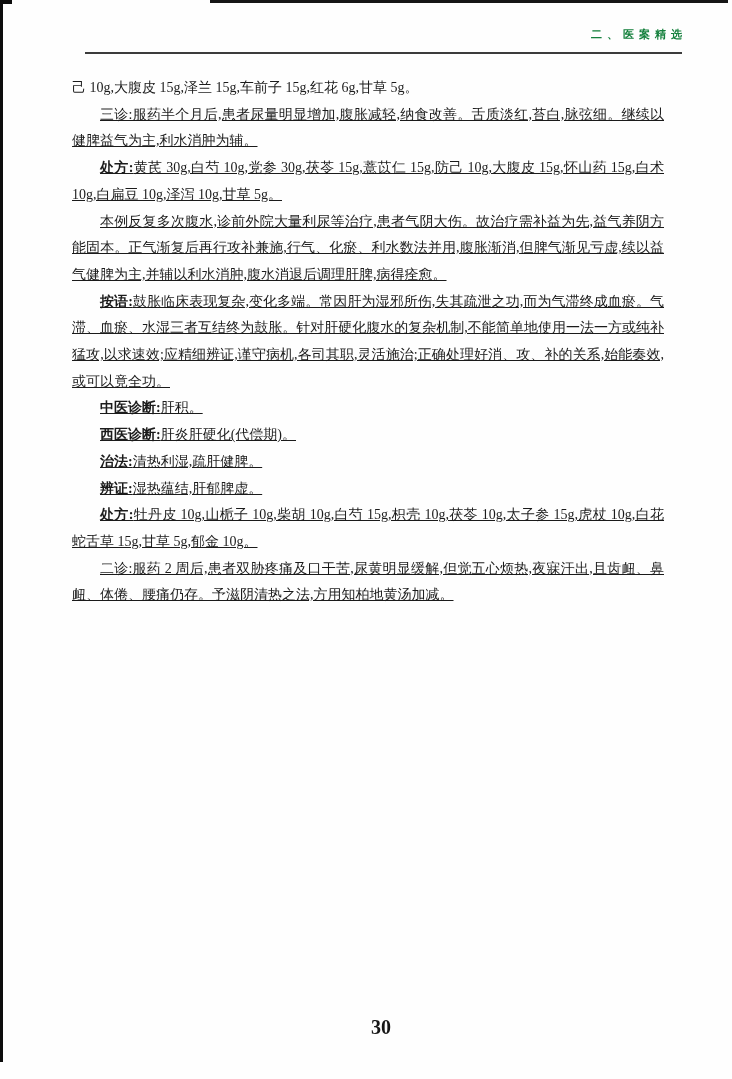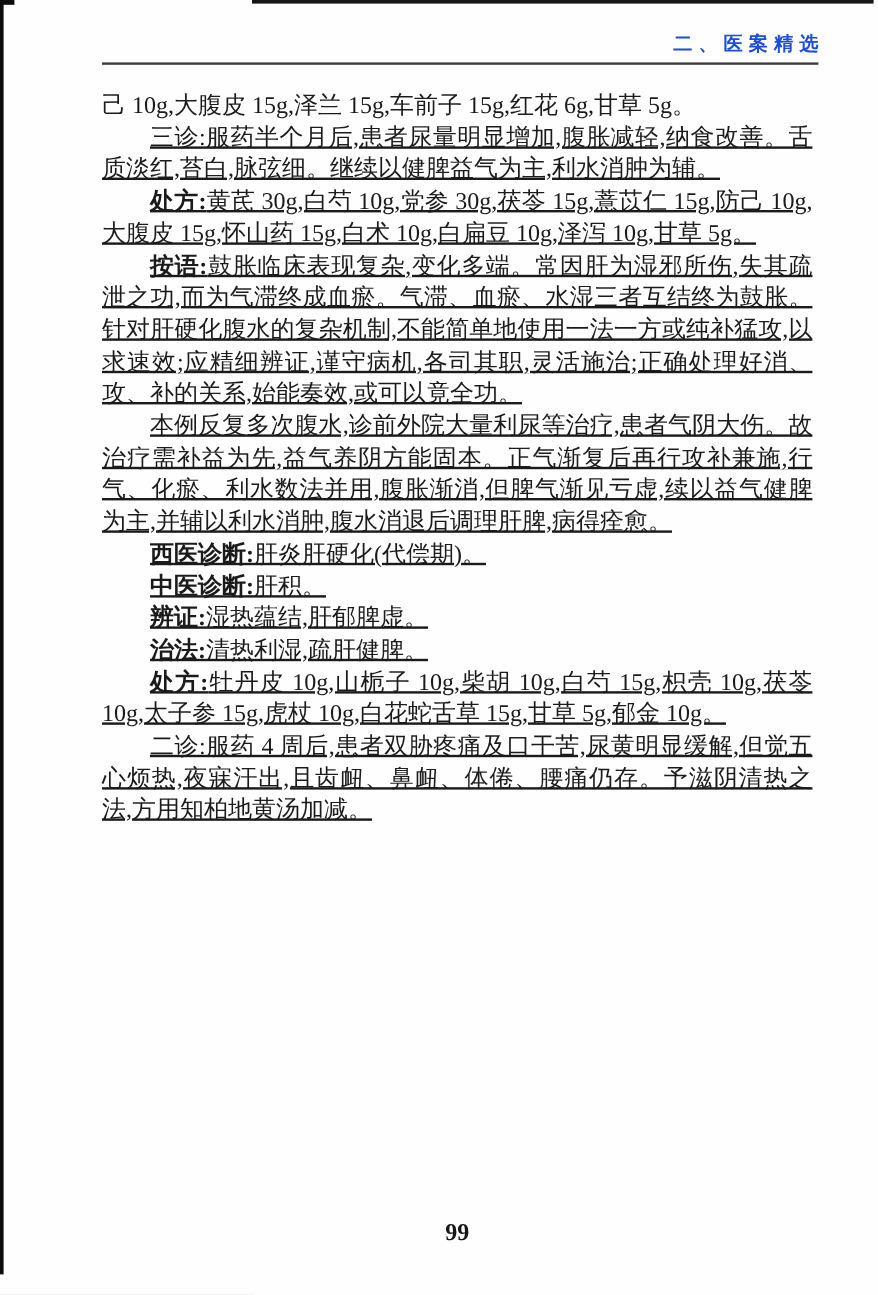--- a/index.html
+++ b/index.html
@@ -12,28 +12,28 @@
     color:#1b1b1b;
     overflow:hidden;
   }
   
   .scan-edge-left{position:absolute;left:0;top:0;width:3px;height:1062px;background:#0c0c0c;}
   .scan-edge-top{position:absolute;left:210px;top:0;width:518px;height:3px;background:#161616;}
   .scan-edge-topleft{position:absolute;left:0;top:0;width:12px;height:4px;background:#0c0c0c;}
   
   .running-head{
     position:absolute;top:27px;right:45px;
-    font-size:16px;font-weight:bold;letter-spacing:5px;
-    color:#1d4ed8;
+    font-size:11px;font-weight:bold;letter-spacing:5px;
+    color:#15803d;
   }
   .head-rule{position:absolute;top:52px;left:85px;width:597px;height:2px;background:#3c3c3c;}
   
   .page-body{
-    position:absolute;top:75px;left:85px;width:592px;
-    font-size:20px;line-height:26.7px;
+    position:absolute;top:75px;left:72px;width:592px;
+    font-size:14px;line-height:26.7px;
     text-align:justify;
   }
   .para{margin:0;padding:0;}
   .para.indent{text-indent:2em;text-decoration:underline;}
   .para-label{font-weight:bold;}
   
   .folio{
     position:absolute;top:1016px;left:85px;width:592px;
     text-align:center;font-size:20px;font-weight:600;color:#161616;
   }
@@ -48,26 +48,26 @@
 
   <div class="running-head">
     <span>二、医案精选</span>
   </div>
   <div class="head-rule"></div>
 
   <div class="page-body">
       <p class="para">己 10g,大腹皮 15g,泽兰 15g,车前子 15g,红花 6g,甘草 5g。</p>
       <p class="para indent">三诊:服药半个月后,患者尿量明显增加,腹胀减轻,纳食改善。舌质淡红,苔白,脉弦细。继续以健脾益气为主,利水消肿为辅。</p>
       <p class="para indent"><b class="para-label">处方:</b>黄芪 30g,白芍 10g,党参 30g,茯苓 15g,薏苡仁 15g,防己 10g,大腹皮 15g,怀山药 15g,白术 10g,白扁豆 10g,泽泻 10g,甘草 5g。</p>
+      <p class="para indent">本例反复多次腹水,诊前外院大量利尿等治疗,患者气阴大伤。故治疗需补益为先,益气养阴方能固本。正气渐复后再行攻补兼施,行气、化瘀、利水数法并用,腹胀渐消,但脾气渐见亏虚,续以益气健脾为主,并辅以利水消肿,腹水消退后调理肝脾,病得痊愈。</p>
       <p class="para indent"><b class="para-label">按语:</b>鼓胀临床表现复杂,变化多端。常因肝为湿邪所伤,失其疏泄之功,而为气滞终成血瘀。气滞、血瘀、水湿三者互结终为鼓胀。针对肝硬化腹水的复杂机制,不能简单地使用一法一方或纯补猛攻,以求速效;应精细辨证,谨守病机,各司其职,灵活施治;正确处理好消、攻、补的关系,始能奏效,或可以竟全功。</p>
-      <p class="para indent">本例反复多次腹水,诊前外院大量利尿等治疗,患者气阴大伤。故治疗需补益为先,益气养阴方能固本。正气渐复后再行攻补兼施,行气、化瘀、利水数法并用,腹胀渐消,但脾气渐见亏虚,续以益气健脾为主,并辅以利水消肿,腹水消退后调理肝脾,病得痊愈。</p>
+      <p class="para indent"><b class="para-label">中医诊断:</b>肝积。</p>
       <p class="para indent"><b class="para-label">西医诊断:</b>肝炎肝硬化(代偿期)。</p>
-      <p class="para indent"><b class="para-label">中医诊断:</b>肝积。</p>
+      <p class="para indent"><b class="para-label">治法:</b>清热利湿,疏肝健脾。</p>
       <p class="para indent"><b class="para-label">辨证:</b>湿热蕴结,肝郁脾虚。</p>
-      <p class="para indent"><b class="para-label">治法:</b>清热利湿,疏肝健脾。</p>
       <p class="para indent"><b class="para-label">处方:</b>牡丹皮 10g,山栀子 10g,柴胡 10g,白芍 15g,枳壳 10g,茯苓 10g,太子参 15g,虎杖 10g,白花蛇舌草 15g,甘草 5g,郁金 10g。</p>
-      <p class="para indent">二诊:服药 4 周后,患者双胁疼痛及口干苦,尿黄明显缓解,但觉五心烦热,夜寐汗出,且齿衄、鼻衄、体倦、腰痛仍存。予滋阴清热之法,方用知柏地黄汤加减。</p>
+      <p class="para indent">二诊:服药 2 周后,患者双胁疼痛及口干苦,尿黄明显缓解,但觉五心烦热,夜寐汗出,且齿衄、鼻衄、体倦、腰痛仍存。予滋阴清热之法,方用知柏地黄汤加减。</p>
     </div>
 
   <div class="folio">
-    <span>99</span>
+    <span>30</span>
   </div>
 </div>
 
 </body></html>

